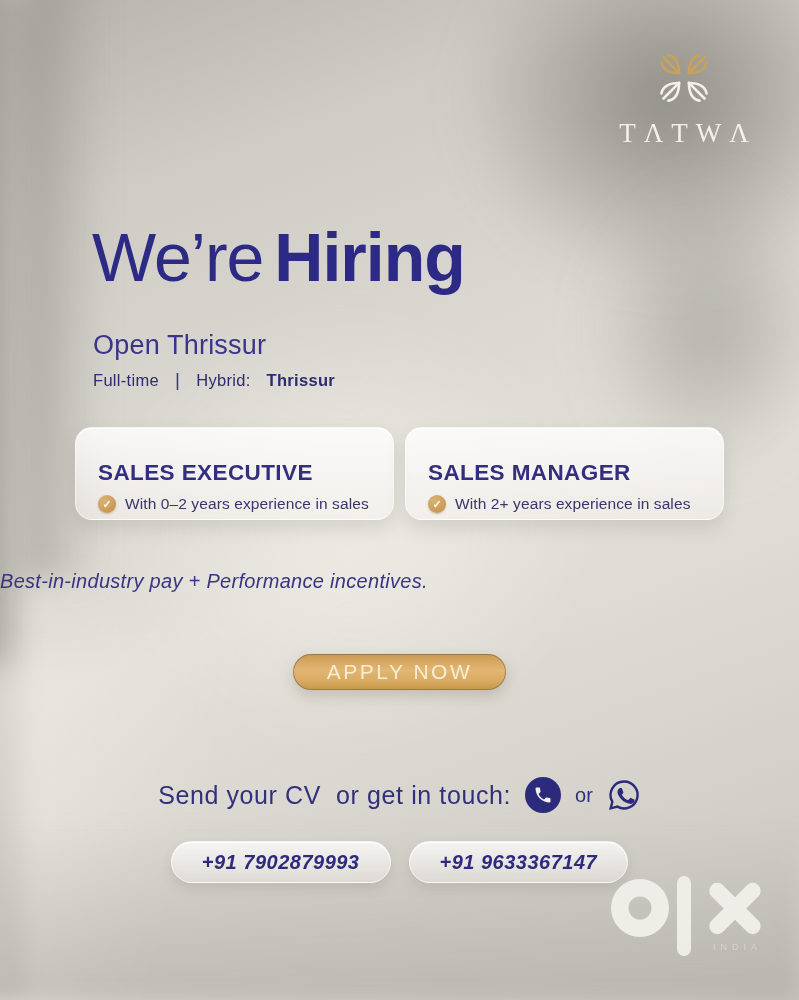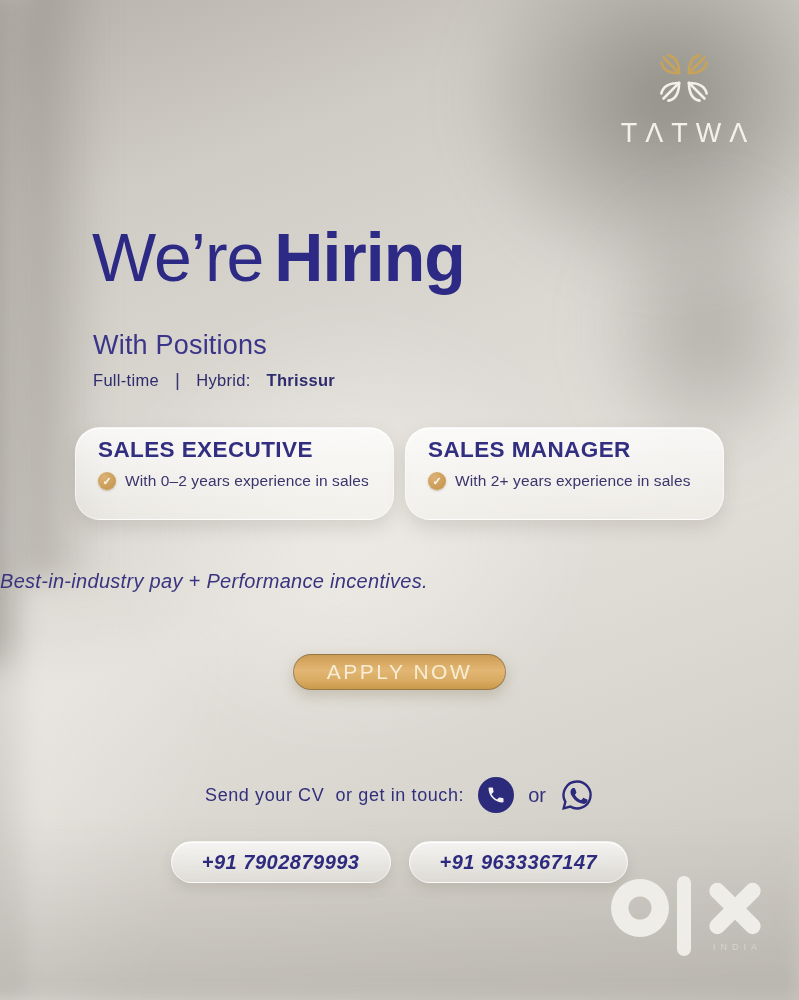--- a/index.html
+++ b/index.html
@@ -52,21 +52,21 @@
     filter: blur(10px);
   }
 
   .content { position: absolute; inset: 0; }
 
   
   .brand { position: absolute; top: 46px; left: 596px; width: 176px; text-align: center; }
   .brand-emblem { display: block; margin: 0 auto; }
   .brand-wordmark {
     display: block; margin-top: 8px;
-    font-family: Liberation Sans, sans-serif;
+    font-family: Liberation Serif, serif;
     color: #f4f1ea; font-size: 27px; letter-spacing: 8px;
     text-indent: 8px; font-weight: 400;
   }
 
   
   .headline {
     position: absolute; left: 92px; top: 222px;
     font-size: 68px; color: #2d2a86; letter-spacing: -1px; line-height: 1.05;
   }
   .headline .light { font-weight: 400; margin-right: 11px; }
@@ -83,25 +83,25 @@
   }
   .meta .divider { font-size: 19px; color: #3b3876; font-weight: 300; }
   .meta .loc { font-weight: 700; }
 
   
   .cards {
     position: absolute; left: 0; top: 427px; width: 100%;
     display: flex; justify-content: center; gap: 11px;
   }
   .card {
-    width: 319px; height: 93px; border-radius: 25px;
+    width: 319px; height: 93px; border-radius: 17px;
     background: linear-gradient(180deg, rgba(255,255,255,.82), rgba(250,248,244,.48));
     box-shadow: 0 8px 18px rgba(105,100,90,.18), inset 0 1px 0 rgba(255,255,255,.9);
     border: 1px solid rgba(255,255,255,.55);
-    padding: 9px 20px 0 22px;
+    padding: 32px 20px 0 22px;
   }
   .card-title {
     font-size: 22.5px; font-weight: 700; color: #322e80; letter-spacing: .4px;
   }
   .card-req { display: flex; align-items: center; gap: 9px; margin-top: 9px; }
   .check-badge {
     width: 18px; height: 18px; border-radius: 50%; flex: none;
     background: radial-gradient(circle at 35% 30%, #ddb277, #c08f44);
     color: #fdf8ef; font-size: 11px; font-weight: 700;
     display: flex; align-items: center; justify-content: center;
@@ -126,21 +126,21 @@
     color: #f8edd3; font-size: 21px; letter-spacing: 2.5px; font-weight: 500;
     display: flex; align-items: center; justify-content: center;
     font-family: "Liberation Sans", sans-serif; cursor: pointer;
   }
 
   
   .contact-row {
     position: absolute; left: 0; top: 777px; width: 100%;
     display: flex; align-items: center; justify-content: center; gap: 14px;
   }
-  .contact-prompt { font-size: 18px; color: #32307c; letter-spacing: .6px; white-space: pre; }
+  .contact-prompt { font-size: 25px; color: #32307c; letter-spacing: .6px; white-space: pre; }
   .phone-badge {
     width: 36px; height: 36px; border-radius: 50%; background: #2c2a7b;
     display: flex; align-items: center; justify-content: center; flex: none;
   }
   .or-text { font-size: 20px; color: #32307c; }
   .wa-icon { display: block; }
 
   
   .pills {
     position: absolute; left: 0; top: 841px; width: 100%;
@@ -199,21 +199,21 @@
             <path d="M0,-7 C 0,-16 0,-23 0,-29"></path>
             <path d="M0,-7 C 7,-14 9,-21 5,-27"></path>
           </g>
         </g>
       </svg>
       <span class="brand-wordmark">TΛTWΛ</span>
     </div>
 
     <h1 class="headline"><span class="light">We’re</span><span class="bold">Hiring</span></h1>
 
-    <div class="open-positions">With Positions</div>
+    <div class="open-positions">Open Thrissur</div>
 
     <div class="meta">
       <span>Full-time</span>
       <span class="divider">|</span>
       <span>Hybrid:</span>
       <span class="loc">Thrissur</span>
     </div>
 
     <div class="cards">
       <div class="card">

